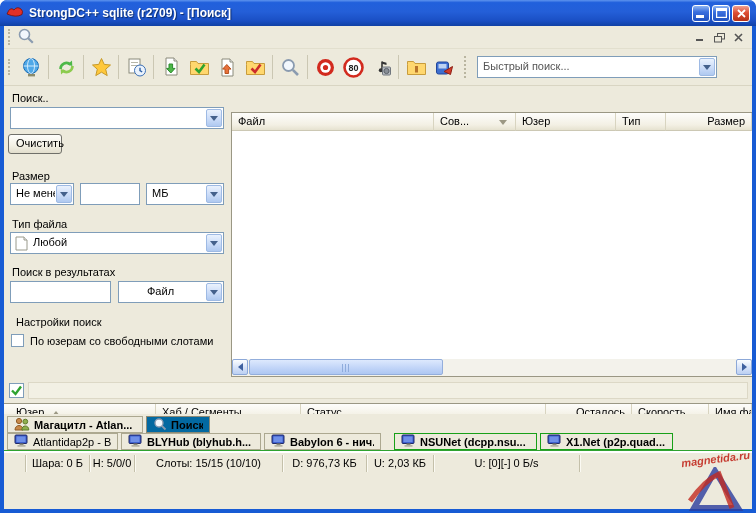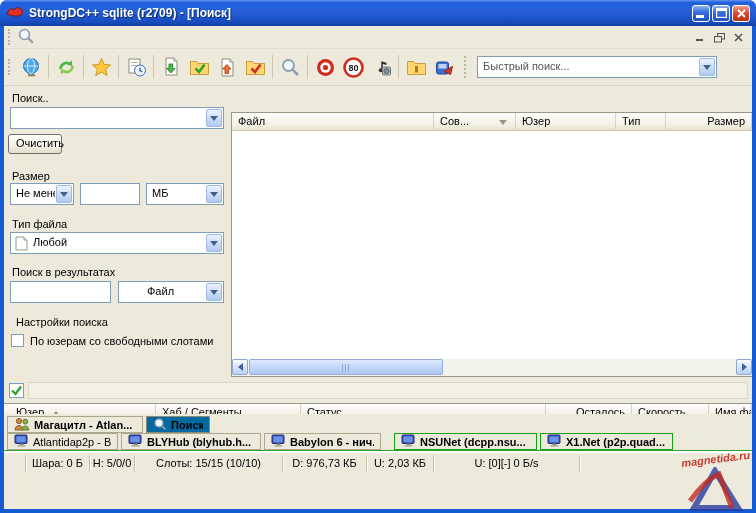--- a/index.html
+++ b/index.html
@@ -319,21 +319,21 @@
 
       <span class="lp-label" style="top:180px">Поиск в результатах</span>
       <input class="tinput" style="left: 6px; top: 195px; width: 101px;" value="">
       <div class="combo" style="left:114px; top:195px; width:106px;">
         <span class="cval" style="left:28px">Файл</span>
         <span class="combo-arrow">
             <span class="tri-down"></span>
           </span>
       </div>
 
-      <span class="lp-label" style="left:12px; top:230px">Настройки поиска</span>
+      <span class="lp-label" style="left:12px; top:230px">Настройки поиск</span>
       <span class="cbx" style="left:7px; top:248px;"></span>
       <span class="lp-label" style="left:26px; top:249px; white-space:nowrap;">По юзерам со свободными слотами</span>
 
       <div class="results">
         <div class="hdr-row">
           <div class="hdr-cell" style="width:202px"><span>Файл</span></div>
           <div class="hdr-cell" style="width:82px"><span>Сов...</span><span class="sort-desc"></span></div>
           <div class="hdr-cell" style="width:100px"><span>Юзер</span></div>
           <div class="hdr-cell" style="width:50px"><span>Тип</span></div>
           <div class="hdr-cell" style="flex:1; text-align:right;"><span>Размер</span></div>

